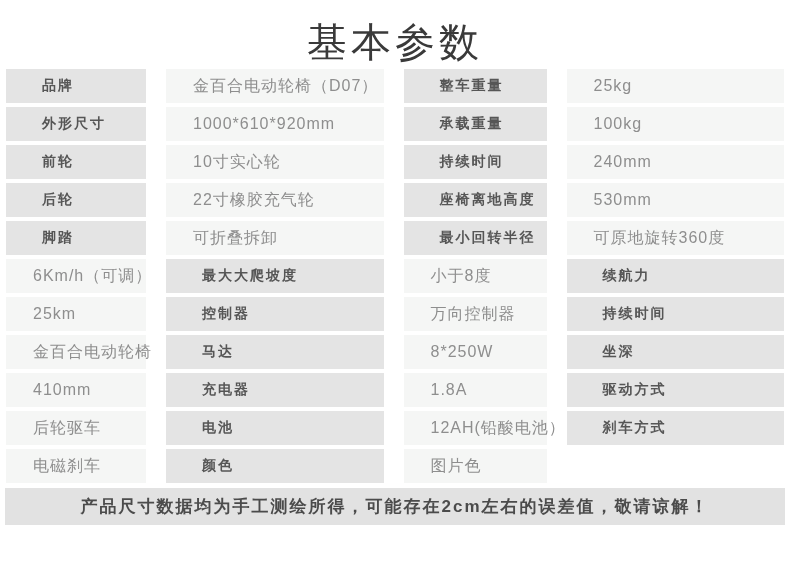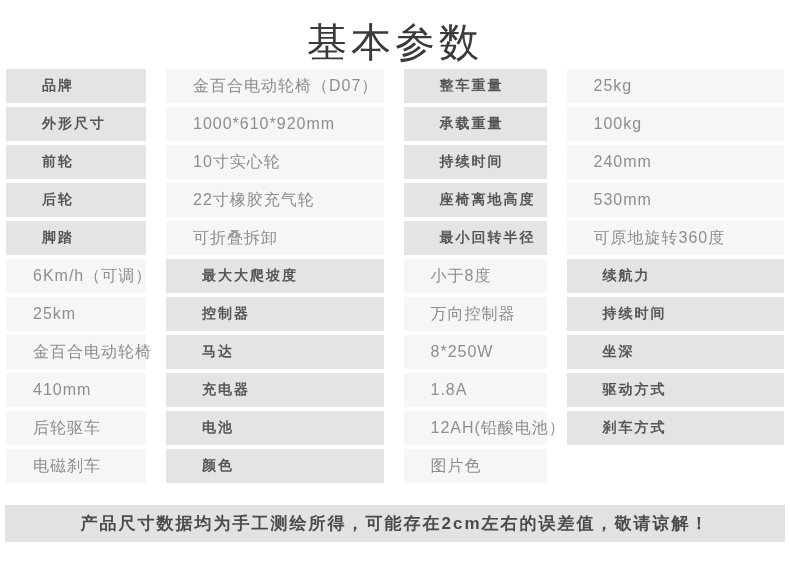--- a/index.html
+++ b/index.html
@@ -44,21 +44,21 @@
     display: flex;
     align-items: center;
     padding-left: 27px;
     font-size: 16px;
     font-weight: 400;
     color: #8e8e8e;
     letter-spacing: 1px;
     white-space: nowrap;
   }
   .disclaimer-banner {
-    margin: 22px 5px 0 5px;
+    margin: 5px 5px 0 5px;
     height: 37px;
     background: #e2e2e2;
     display: flex;
     align-items: center;
     justify-content: center;
     font-size: 17px;
     font-weight: 600;
     color: #4b4b4b;
     letter-spacing: 2px;
     white-space: nowrap;

